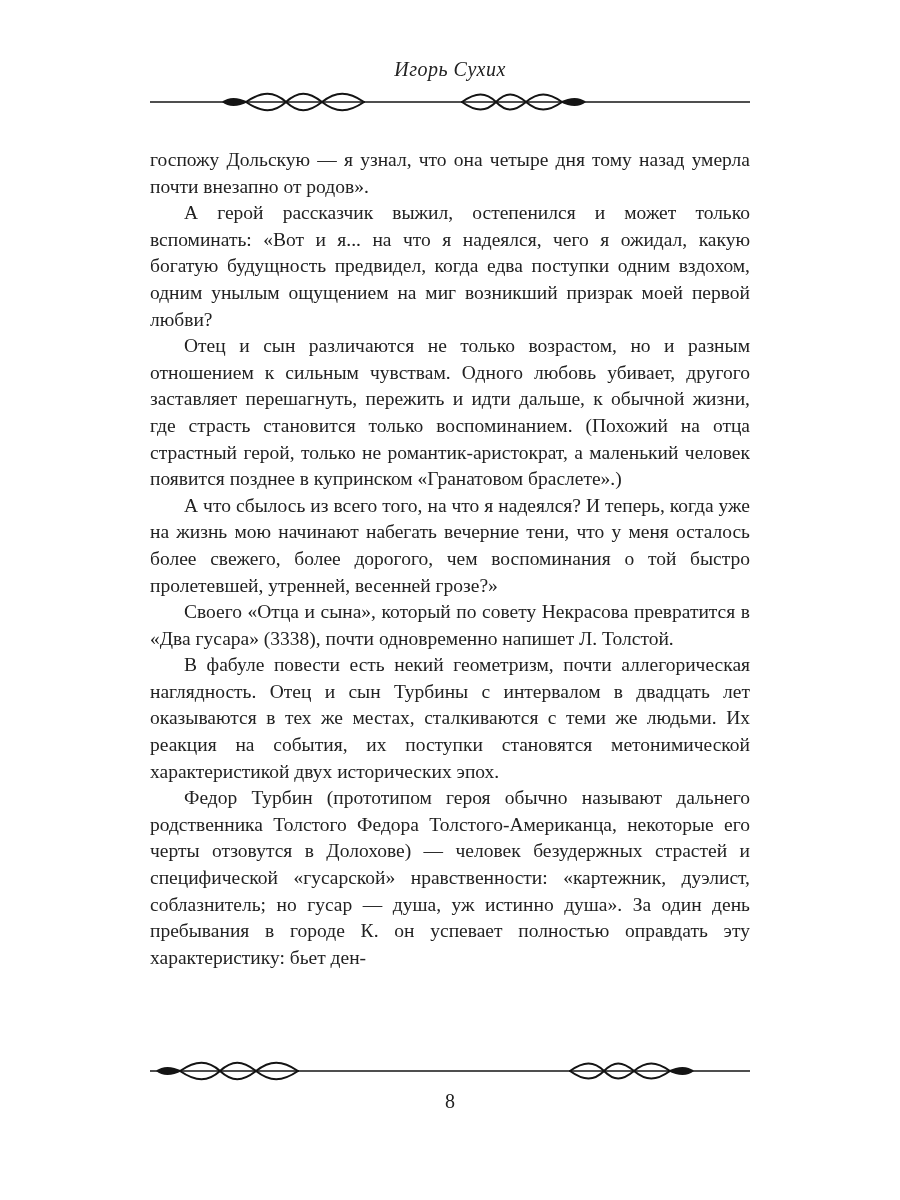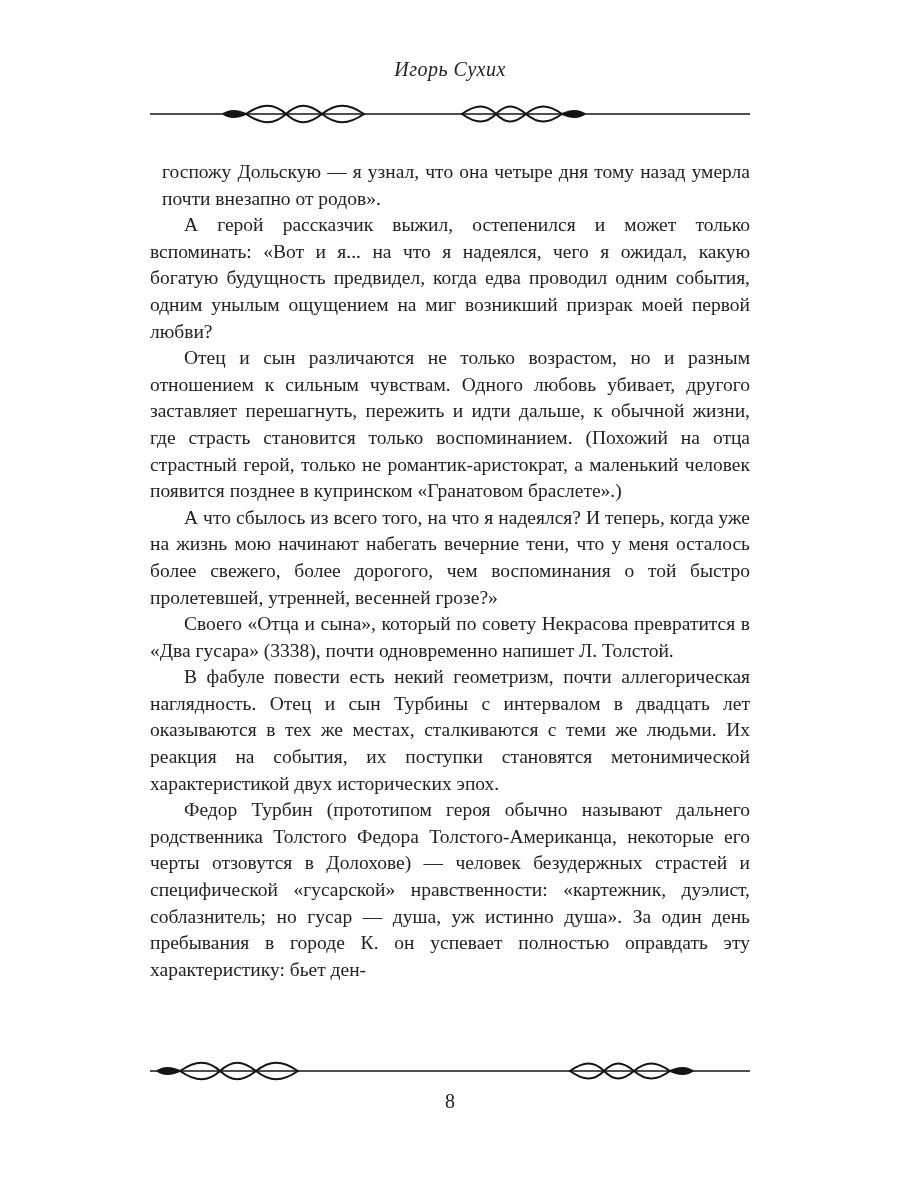--- a/index.html
+++ b/index.html
@@ -19,42 +19,41 @@
     width: 600px;
     margin: 0 auto;
     padding-top: 58px;
   }
   .running-head {
     text-align: center;
     font-style: italic;
     font-size: 20px;
     letter-spacing: 0.5px;
     color: #222;
-    margin-bottom: 20px;
+    margin-bottom: 8px;
   }
   .divider {
     display: block;
     margin: 0 auto;
     width: 600px;
     height: 26px;
   }
   .body-text {
     margin-top: 32px;
     font-size: 19.5px;
     line-height: 26.6px;
     text-align: justify;
     color: #222;
   }
   .body-text p {
     margin: 0;
     text-indent: 34px;
   }
   .body-text p.no-indent {
     text-indent: 0;
-    margin-left: 12px;
   }
   .footer {
     position: absolute;
     left: 0;
     right: 0;
     top: 1058px;
     text-align: center;
   }
   .page-number {
     font-size: 20px;
@@ -92,21 +91,21 @@
     </g>
     <g transform="translate(312,0)">
       <path class="orn-stroke" d="M0 13 C 14 3, 24 3, 34 13 S 52 23, 64 13 S 86 3, 100 13"></path>
       <path class="orn-stroke" d="M0 13 C 14 23, 24 23, 34 13 S 52 3, 64 13 S 86 23, 100 13"></path>
       <path class="orn-fill" d="M98 13 q 16 -8 26 0 q -10 8 -26 0 Z"></path>
     </g>
   </svg>
 
   <div class="body-text">
     <p class="no-indent">госпожу Дольскую — я узнал, что она четыре дня тому назад умерла почти внезапно от родов».</p>
-    <p>А герой рассказчик выжил, остепенился и может только вспоминать: «Вот и я... на что я надеялся, чего я ожидал, какую богатую будущность предвидел, когда едва проводил одним события, одним унылым ощущением на миг возникший призрак моей первой любви?</p>
+    <p>А герой рассказчик выжил, остепенился и может только вспоминать: «Вот и я... на что я надеялся, чего я ожидал, какую богатую будущность предвидел, когда едва поступки одним вздохом, одним унылым ощущением на миг возникший призрак моей первой любви?</p>
     <p>Отец и сын различаются не только возрастом, но и разным отношением к сильным чувствам. Одного любовь убивает, другого заставляет перешагнуть, пережить и идти дальше, к обычной жизни, где страсть становится только воспоминанием. (Похожий на отца страстный герой, только не романтик-аристократ, а маленький человек появится позднее в купринском «Гранатовом браслете».)</p>
     <p>А что сбылось из всего того, на что я надеялся? И теперь, когда уже на жизнь мою начинают набегать вечерние тени, что у меня осталось более свежего, более дорогого, чем воспоминания о той быстро пролетевшей, утренней, весенней грозе?»</p>
     <p>Своего «Отца и сына», который по совету Некрасова превратится в «Два гусара» (3338), почти одновременно напишет Л. Толстой.</p>
     <p>В фабуле повести есть некий геометризм, почти аллегорическая наглядность. Отец и сын Турбины с интервалом в двадцать лет оказываются в тех же местах, сталкиваются с теми же людьми. Их реакция на события, их поступки становятся метонимической характеристикой двух исторических эпох.</p>
     <p>Федор Турбин (прототипом героя обычно называют дальнего родственника Толстого Федора Толстого-Американца, некоторые его черты отзовутся в Долохове) — человек безудержных страстей и специфической «гусарской» нравственности: «картежник, дуэлист, соблазнитель; но гусар — душа, уж истинно душа». За один день пребывания в городе К. он успевает полностью оправдать эту характеристику: бьет ден-</p>
   </div>
 
 </div>
 
 <div class="footer">

